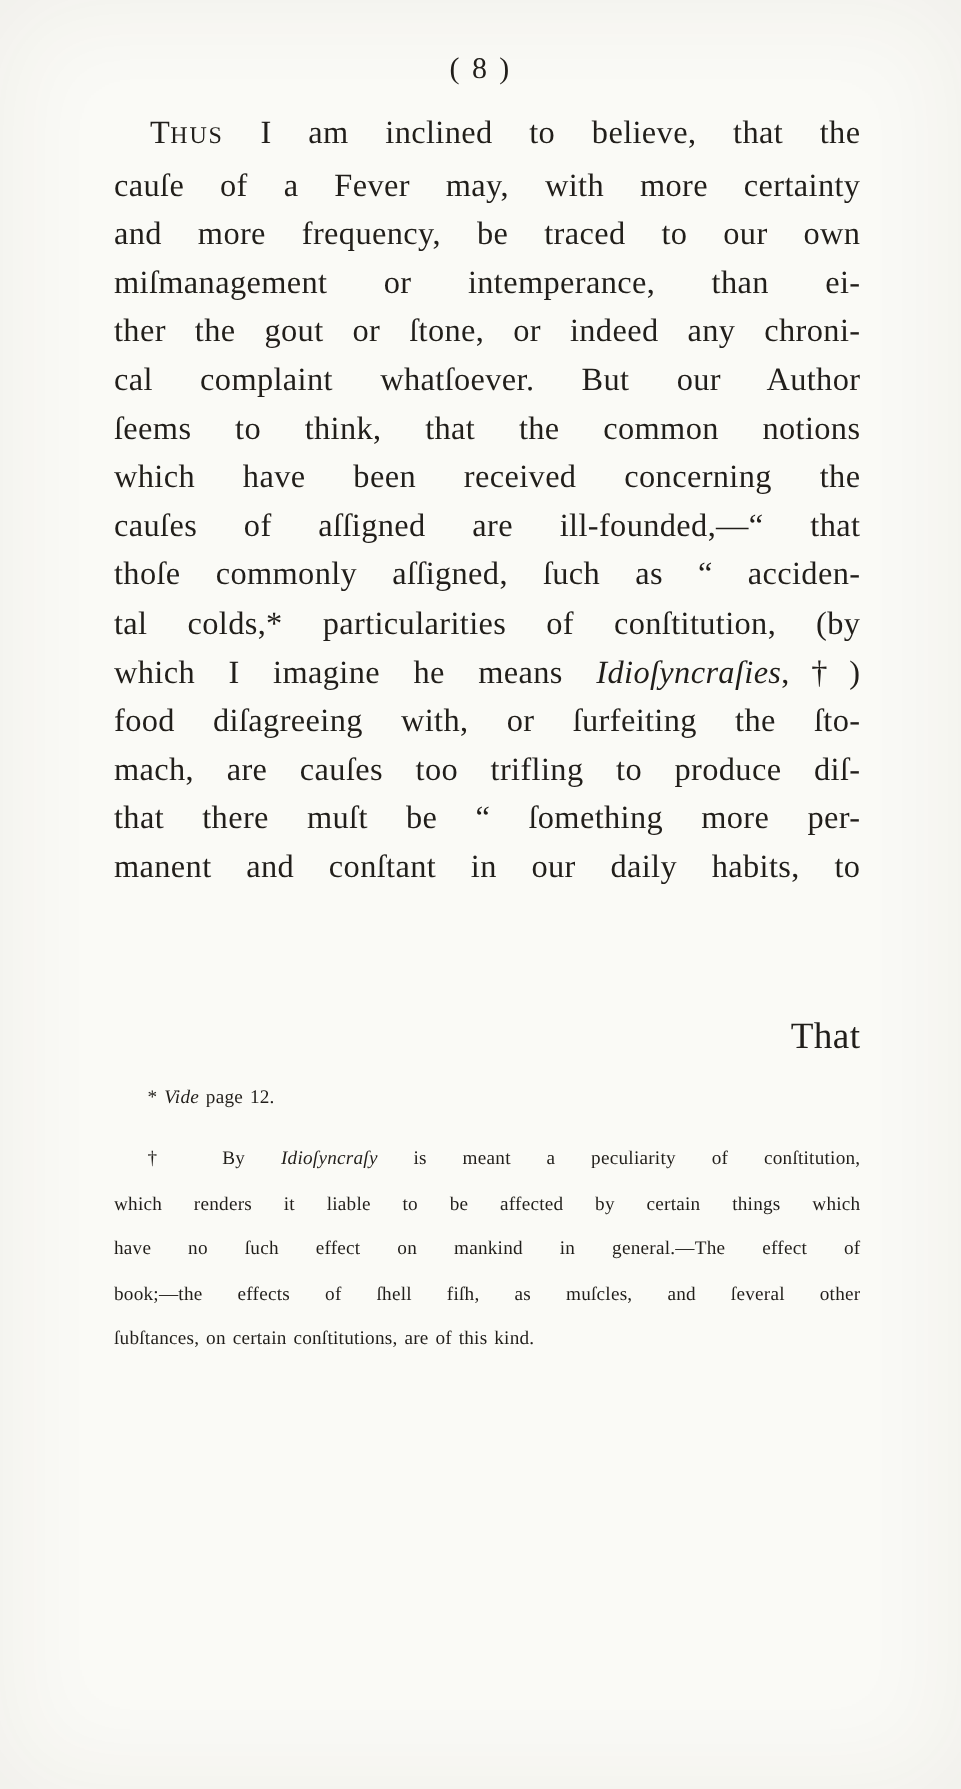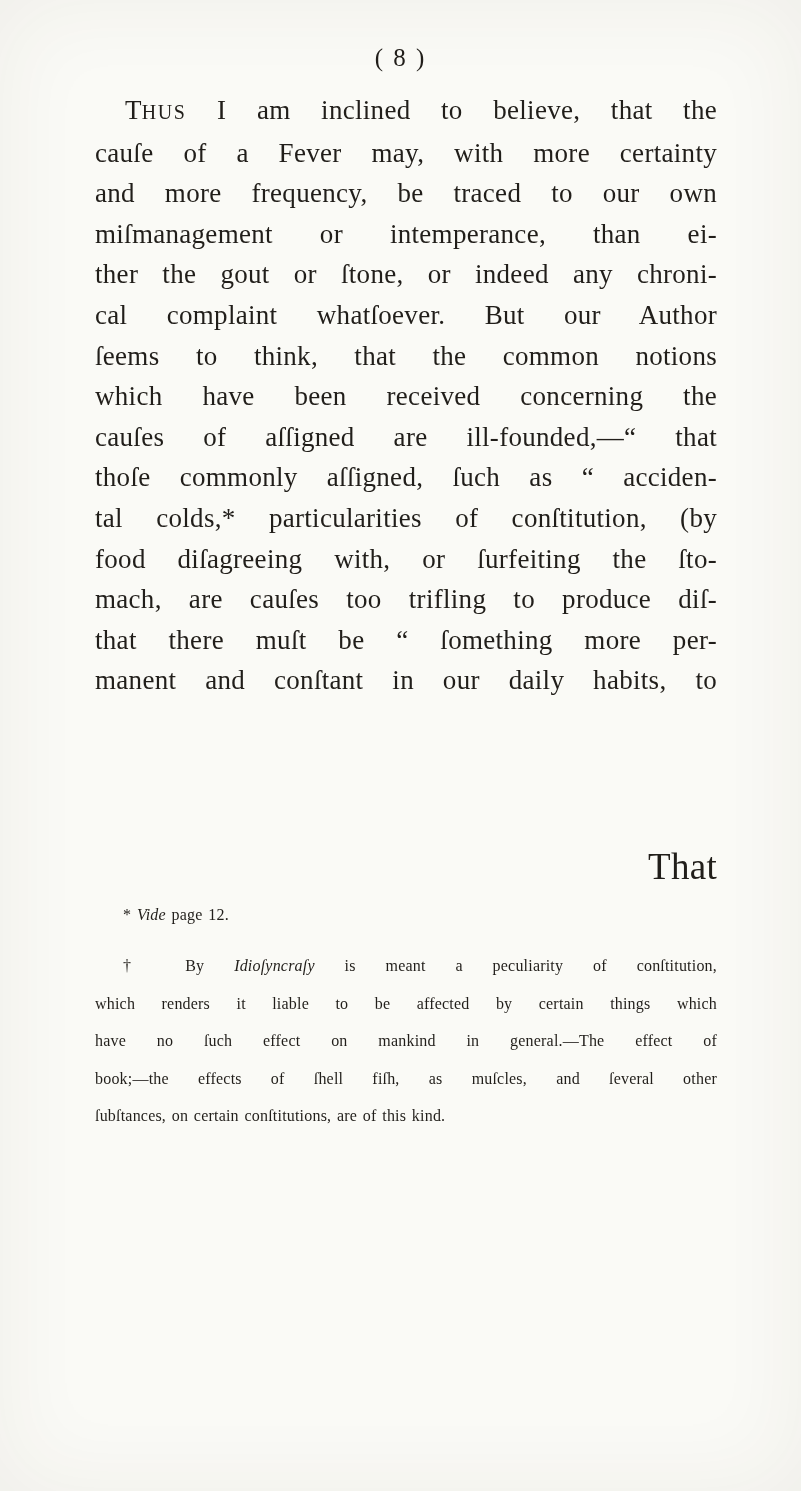--- a/index.html
+++ b/index.html
@@ -31,21 +31,21 @@
     letter-spacing: 0.3px;
     word-spacing: 3px;
   }
   .body-text .line:first-child { text-indent: 30px; }
   .line { min-height: 1em; }
   .line.j { text-align: justify; text-align-last: justify; }
   .catchword {
     position: absolute;
     top: 845px; left: 95px; width: 622px;
     text-align: right;
-    font-size: 37px;
+    font-size: 31px;
     letter-spacing: 0.3px;
   }
   .footnote {
     position: absolute;
     left: 95px; width: 622px;
     font-size: 16px;
     line-height: 37.5px;
     letter-spacing: 0.2px;
     word-spacing: 1.5px;
   }
@@ -66,20 +66,21 @@
       <div class="line j"><span>cauſe of a Fever may, with more certainty</span></div>
       <div class="line j"><span>and more frequency, be traced to our own</span></div>
       <div class="line j"><span>miſmanagement or intemperance, than ei-</span></div>
       <div class="line j"><span>ther the gout or ſtone, or indeed any chroni-</span></div>
       <div class="line j"><span>cal complaint whatſoever. But our Author</span></div>
       <div class="line j"><span>ſeems to think, that the common notions</span></div>
       <div class="line j"><span>which have been received concerning the</span></div>
       <div class="line j"><span>cauſes of aſſigned are ill-founded,—“ that</span></div>
       <div class="line j"><span>thoſe commonly aſſigned, ſuch as “ acciden-</span></div>
       <div class="line j"><span>tal colds,* particularities of conſtitution, (by</span></div>
+      <div class="line j"><span>which I imagine he means </span><span class="i">Idioſyncraſies</span><span>,†)</span></div>
       <div class="line j"><span>food diſagreeing with, or ſurfeiting the ſto-</span></div>
       <div class="line j"><span>mach, are cauſes too trifling to produce diſ-</span></div>
       <div class="line j"><span>that there muſt be “ ſomething more per-</span></div>
       <div class="line j"><span>manent and conſtant in our daily habits, to</span></div>
     </div>
   <div class="catchword">That</div>
   <div class="footnote fn1">
       <div class="line"><span>* </span><span class="i">Vide</span><span> page 12.</span></div>
     </div>
   <div class="footnote fn2">

